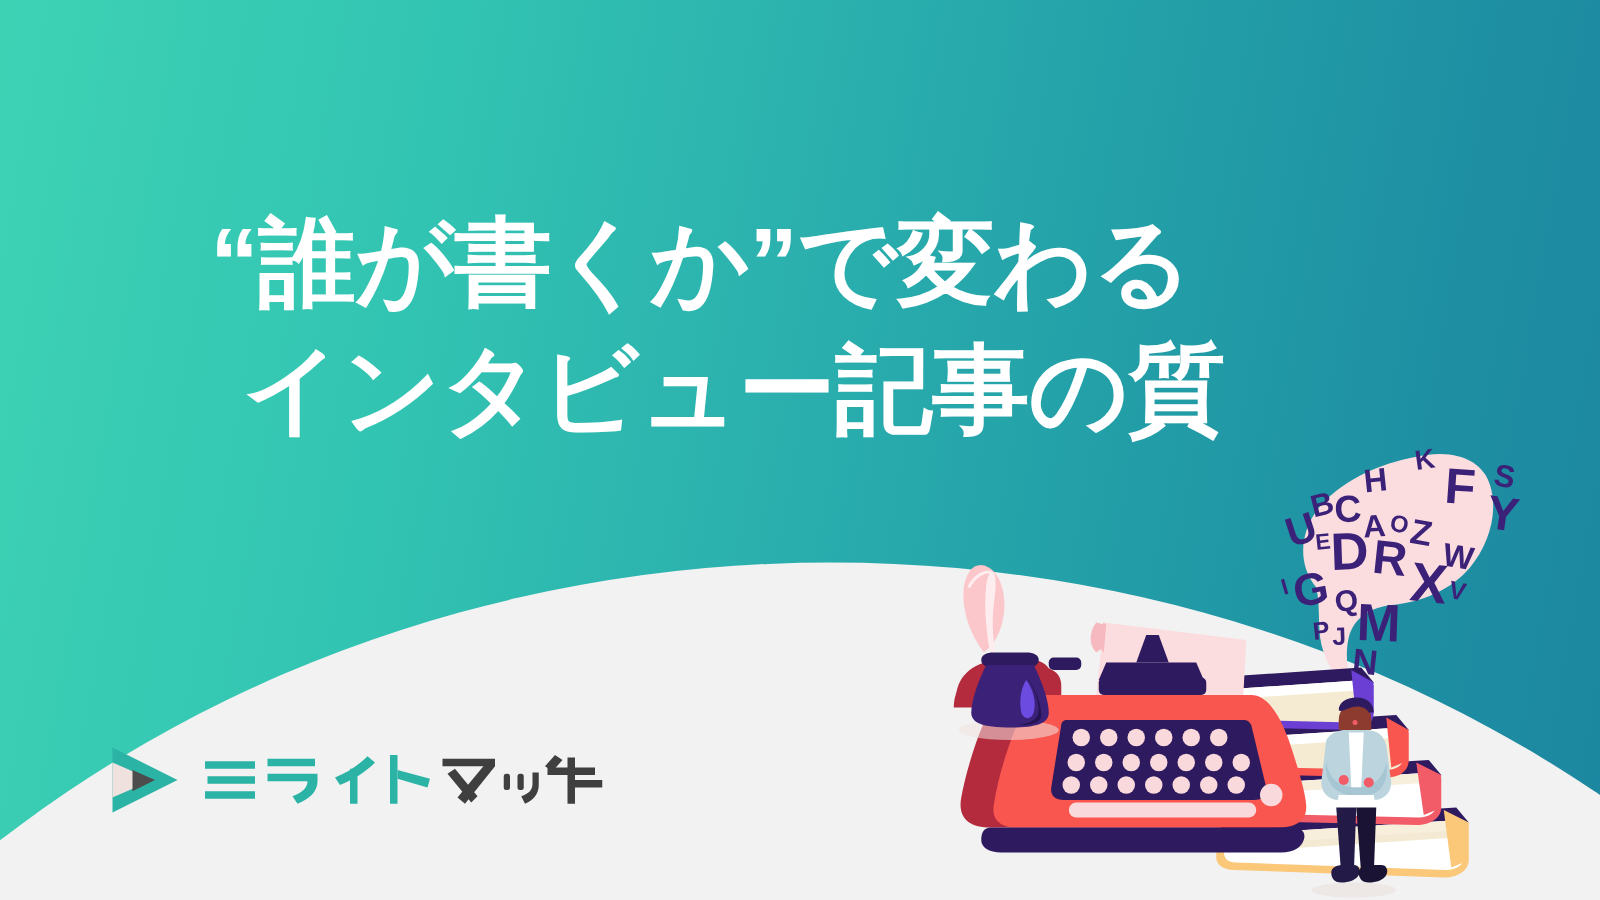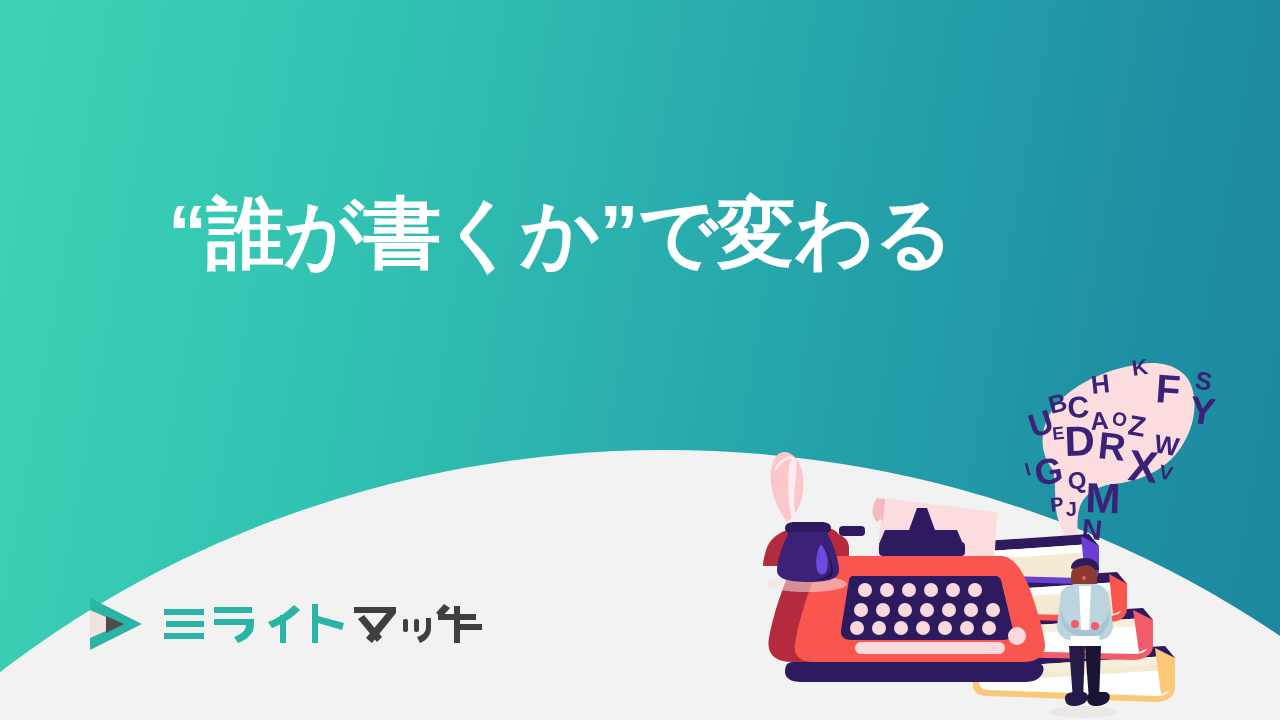--- a/index.html
+++ b/index.html
@@ -39,21 +39,21 @@
     left:168px; top:160px;
     width:900px;
     color:#FFFFFF;
     font-weight:bold;
     font-size:78px;
     line-height:1.30;
     letter-spacing:-0.5px;
     text-align:left;
     white-space:nowrap;
   }
-  .headline .line { display:block;margin-top:23px; }
+  .headline .line { display:block; }
   .headline .line2 { padding-left:26px; }
 
   
   .logo {
     position:absolute;
     left:84px; top:592px;
     display:flex; align-items:center; gap:14px;
   }
   .logo-mark { width:64px; height:64px; display:block; }
   .logo-word { height:44px; display:block; }
@@ -224,20 +224,21 @@
         <path d="M350 316 L366 316 L364 370 L354 370 Z" fill="#1A1333"></path>
         <path d="M330 368 C330 364 334 362 340 362 L348 362 C352 362 354 366 352 370 C350 374 344 376 338 376 C332 376 330 372 330 368 Z" fill="#231A47"></path>
         <path d="M352 368 C352 364 356 362 362 362 L370 362 C374 362 376 366 374 370 C372 374 366 376 360 376 C354 376 352 372 352 368 Z" fill="#1A1333"></path>
       </g>
 
     </svg>
   </div>
 
   <div class="headline">
     <span class="line line1">“誰が書くか”で変わる</span>
+    <span class="line line2">インタビュー記事の質</span>
   </div>
 
   <div class="logo">
     <span class="logo-mark-wrap">
       <svg class="logo-mark" viewBox="0 0 64 64" xmlns="http://www.w3.org/2000/svg">
         <path d="M6 6 L58 32 L6 58 Z" fill="#2BB3A6"></path>
         <path d="M6 18 L38 32 L6 46 Z" fill="#EFE1DE"></path>
         <path d="M22 24 L40 32 L22 41 Z" fill="#4D4D4D"></path>
       </svg>
     </span>

